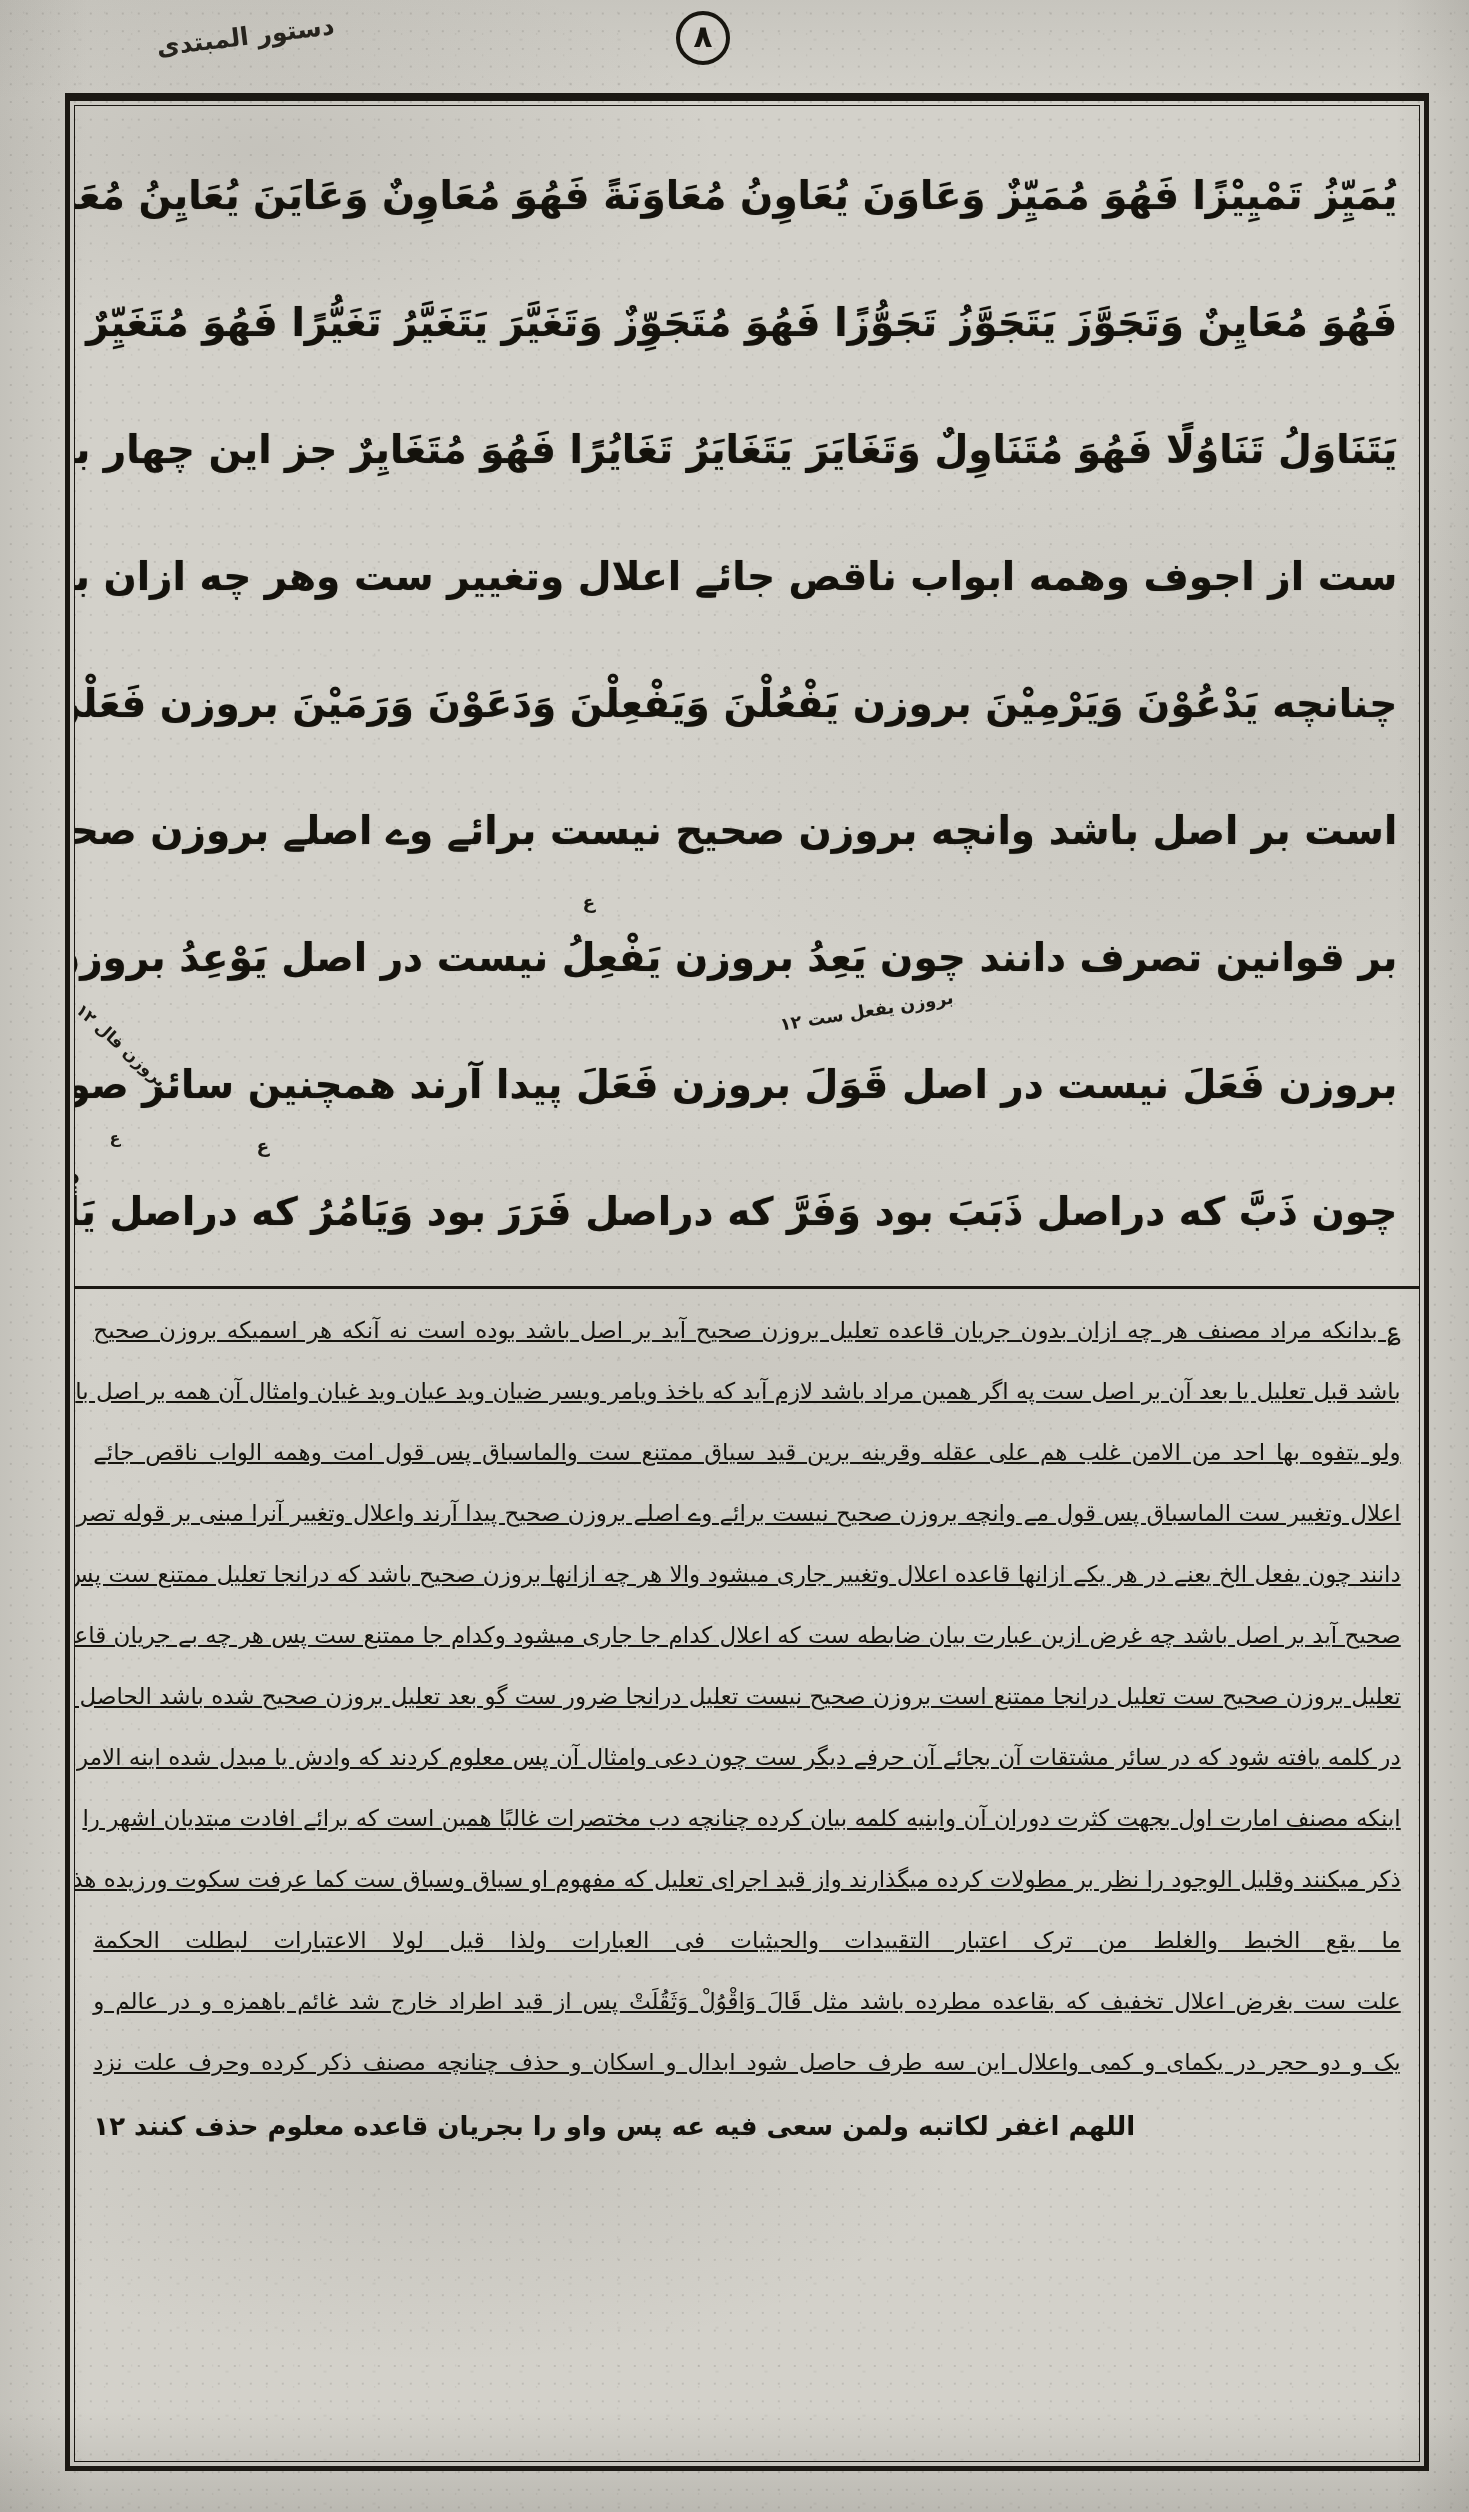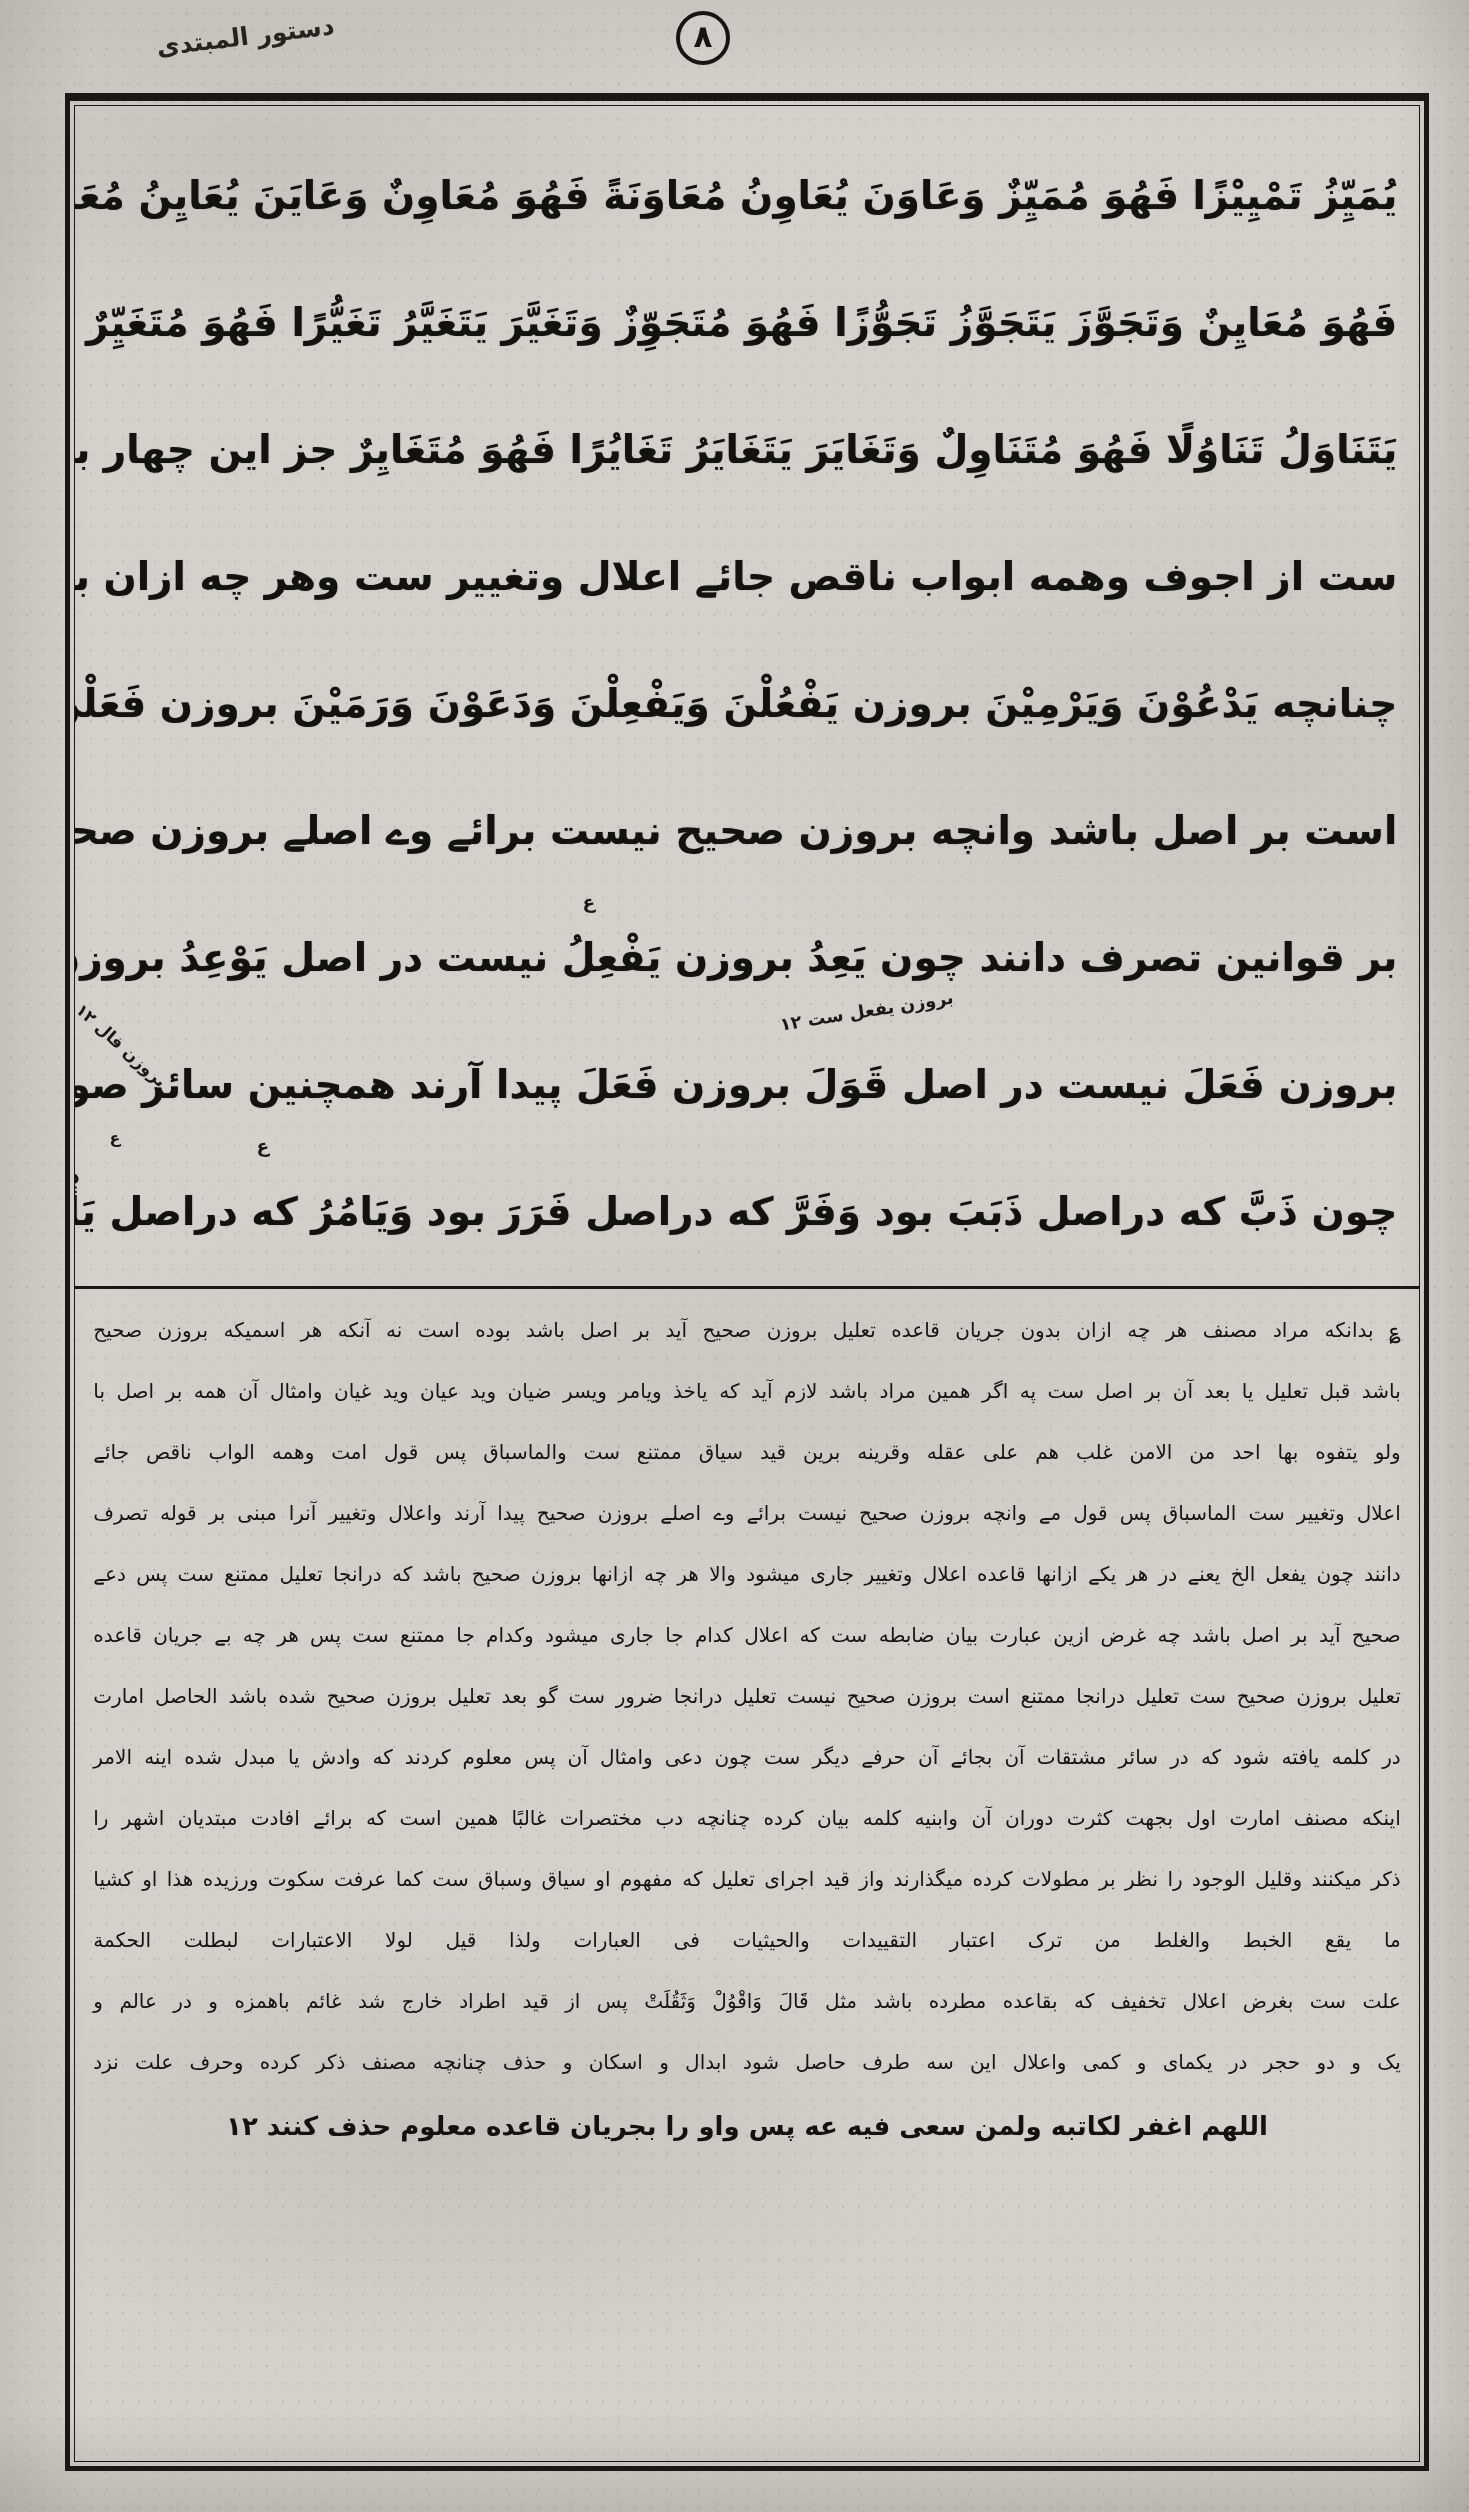--- a/index.html
+++ b/index.html
@@ -76,31 +76,32 @@
   }
   .divider{border-top:3.7px solid #1b1813;margin:0;}
   
   .commentary{
     flex:1;box-sizing:border-box;
     padding:11px 18.6px 0 18.6px;
     overflow:hidden;
   }
   .commentary-line{
     height:61px;line-height:61px;
-    font-size:20px;font-weight:500;
+    font-size:23px;font-weight:500;
     direction:rtl;
     text-align:justify;text-align-last:justify;
     -moz-text-align-last:justify;
     white-space:nowrap;
     color:#16140e;
+    text-decoration:underline;
   }
   .closing-line{
     height:67px;line-height:67px;
     font-size:26px;font-weight:700;
-    text-align:center;direction:rtl;
+    text-align:left;direction:rtl;
     color:#14120c;
   }
   
   .note-interlinear{
     position:absolute;top:895px;right:465px;
     font-size:17.7px;font-weight:700;
     transform:rotate(-9deg);
     white-space:nowrap;color:#1b1913;z-index:4;
   }
   .note-side{

